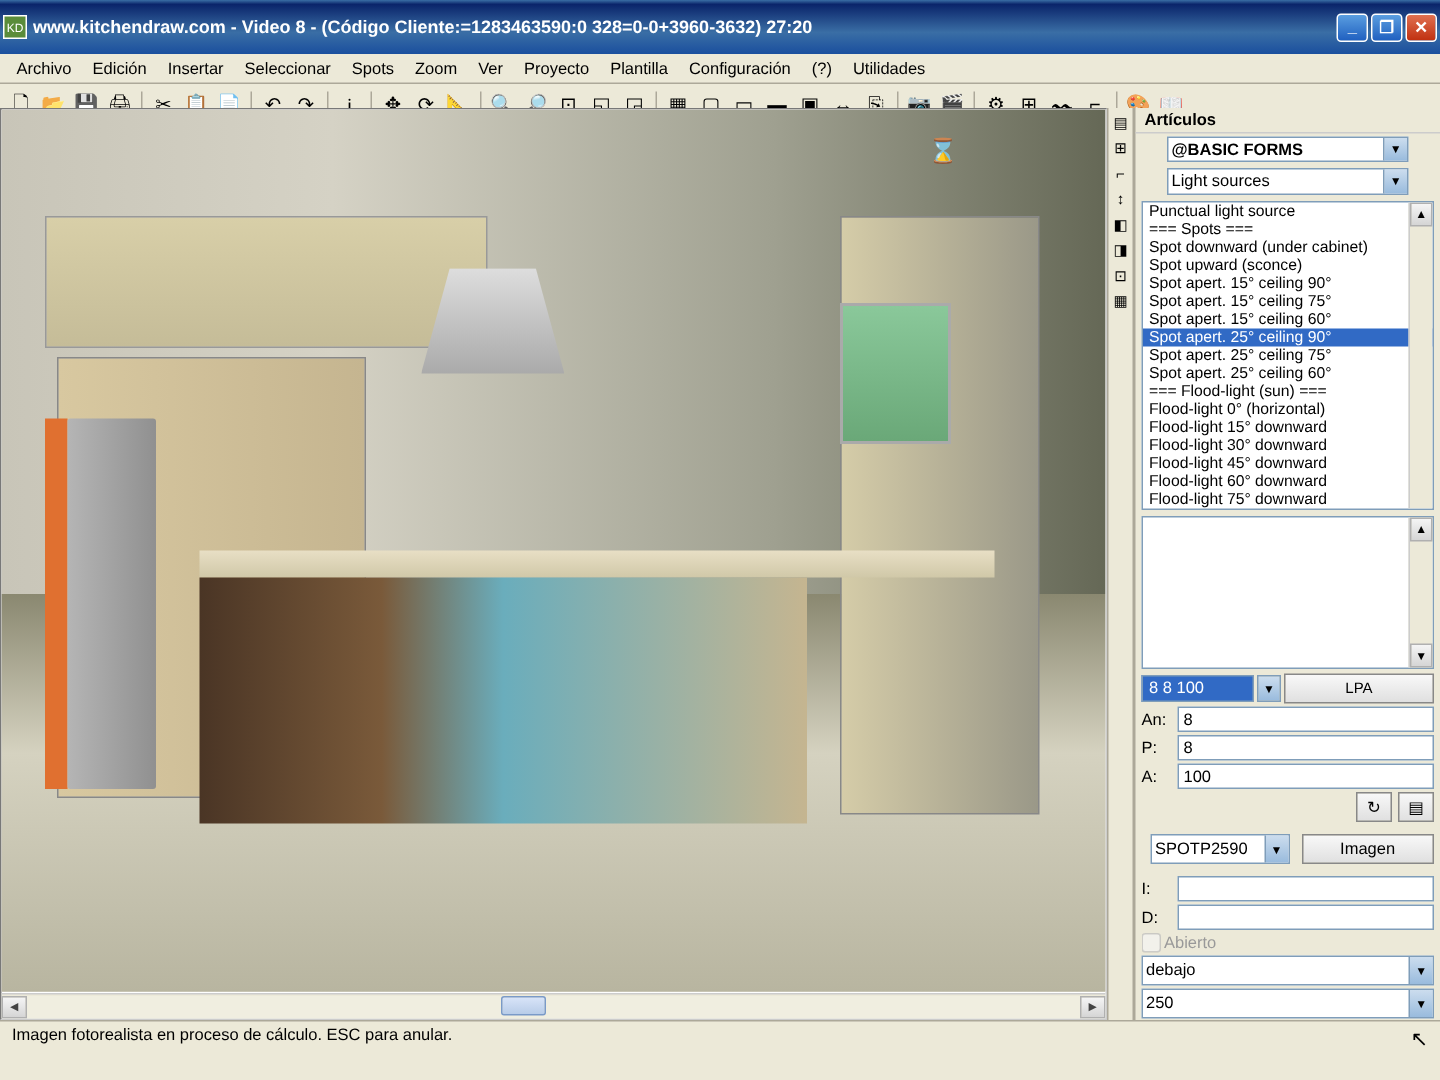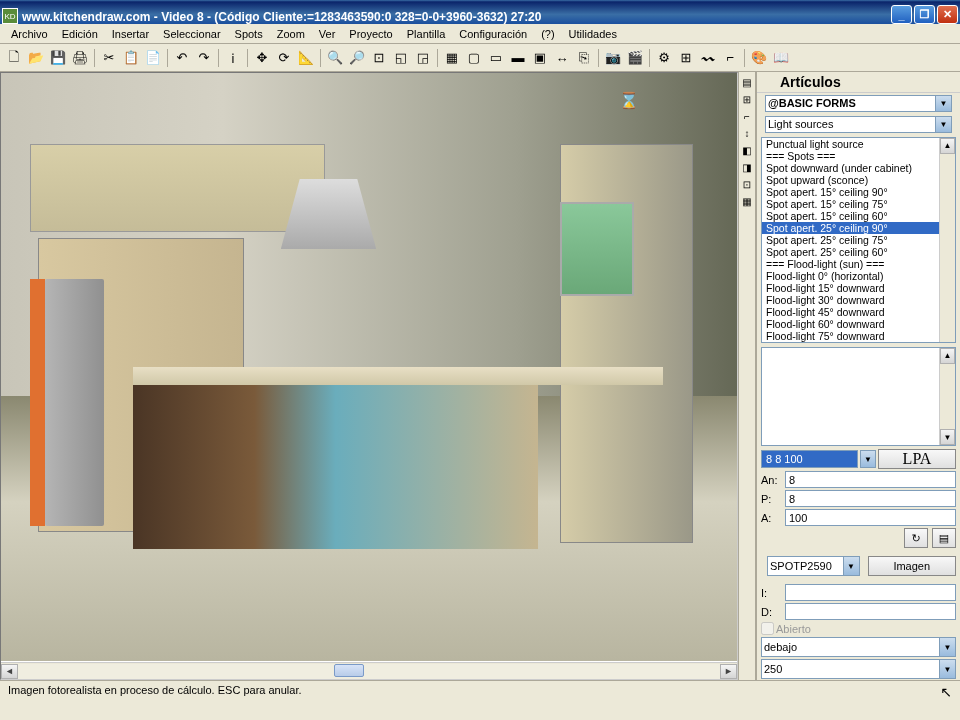--- a/index.html
+++ b/index.html
@@ -1,18 +1,18 @@
 <!DOCTYPE html>
 <html><head>
 <meta charset="utf-8">
 <style>
 * { box-sizing: border-box; margin: 0; padding: 0; font-family: Tahoma, sans-serif; }
 body { width: 960px; height: 720px; overflow: hidden; background: #ece9d8; position: relative; }
 
-.titlebar { height: 24px; background: linear-gradient(to bottom, #3a6ea5 0%, #0a246a 8%, #3a6ea5 60%, #1a4f9e 100%); display: flex; align-items: flex-end; padding: 0 2px; color: #fff; font-size: 12px; }
+.titlebar { height: 36px; background: linear-gradient(to bottom, #3a6ea5 0%, #0a246a 8%, #3a6ea5 60%, #1a4f9e 100%); display: flex; align-items: center; padding: 0 2px; color: #fff; font-size: 12px; }
 .titlebar-icon { width: 16px; height: 16px; background: #5a8c3a; border: 1px solid #fff; font-size: 8px; display:flex;align-items:center;justify-content:center;color:#fff; margin-right:4px;}
 .titlebar-text { flex: 1; font-weight: bold; font-size: 12px; }
 .window-controls { display: flex; gap: 2px; }
 .win-btn { width: 21px; height: 19px; border: 1px solid #fff; border-radius: 3px; display:flex;align-items:center;justify-content:center; font-size:11px; font-weight:bold; cursor:pointer;}
 .min-btn,.max-btn{ background: linear-gradient(to bottom,#5a9ee0,#2060c0); color:#fff;}
 .close-btn{ background: linear-gradient(to bottom,#e07050,#c03010); color:#fff;}
 
 .menubar { height: 20px; background: #ece9d8; display:flex; align-items:center; padding: 0 4px; font-size:11px; border-bottom:1px solid #aca899;}
 .menu-item { padding: 1px 7px; cursor:default; }
 
@@ -39,37 +39,37 @@
 .sb-arrow{width:17px;height:15px;background:linear-gradient(#f5f5f5,#d5d5d5);border:1px solid #b0b0b0;display:flex;align-items:center;justify-content:center;font-size:9px;color:#444;}
 .sb-track{flex:1;background:#f0eee0;height:15px;position:relative;}
 .sb-thumb{position:absolute;left:45%;width:30px;height:13px;top:0;background:linear-gradient(#d8e4f8,#b8cce8);border:1px solid #7a9ac8;border-radius:2px;}
 
 .hourglass{position:absolute;top:18px;left:618px;font-size:16px;color:#555;}
 
 .side-toolbar{width:18px;background:#ece9d8;border-left:1px solid #aca899;border-right:1px solid #aca899;display:flex;flex-direction:column;gap:1px;padding-top:2px;}
 .side-tool{width:16px;height:16px;border:1px solid transparent;font-size:10px;display:flex;align-items:center;justify-content:center;cursor:pointer;}
 
 .panel{ width:204px; background:#ece9d8; border-left:1px solid #aca899; display:flex; flex-direction:column; font-size:11px; }
-.panel-header{ padding:2px 23px; font-weight:bold; font-size:14px; border-bottom:1px solid #ccc;}
-.combo{ height:20px; border:1px solid #7f9db9; background:#fff; margin:2px 8px; display:flex; align-items:center; padding:0 2px; font-size:11px; position:relative;}
+.panel-header{ padding:2px 6px; font-weight:bold; font-size:11px; border-bottom:1px solid #ccc;}
+.combo{ height:20px; border:1px solid #7f9db9; background:#fff; margin:2px 21px; display:flex; align-items:center; padding:0 2px; font-size:11px; position:relative;}
 .combo-arrow{ position:absolute; right:0; top:0; bottom:0; width:16px; background:linear-gradient(#cde,#9bd); border-left:1px solid #7f9db9; display:flex;align-items:center;justify-content:center;font-size:8px;}
 .combo-bold{font-weight:bold;}
 .listbox{ flex:0 0 auto; min-height:200px; border:1px solid #7f9db9; background:#fff; margin:2px 4px; overflow-y:auto; position:relative;}
 .list-scroll{width:16px;position:absolute;right:0;top:0;bottom:0;background:#ece9d8;border-left:1px solid #ccc;}
 .list-item{ padding:0px 4px; height:12px; line-height:12px; font-size:10.5px; white-space:nowrap;cursor:default;}
 .list-item.sel{ background:#316ac5; color:#fff; }
 .preview-area{height:120px;background:#fff;border:1px solid #7f9db9;margin:2px 4px;position:relative;}
 .preview-scroll{width:16px;position:absolute;right:0;top:0;bottom:0;background:#ece9d8;border-left:1px solid #ccc;}
 .preview-arrow{height:16px;background:linear-gradient(#f5f5f5,#d5d5d5);border:1px solid #b0b0b0;font-size:8px;display:flex;align-items:center;justify-content:center;}
 
 .dim-row{display:flex;align-items:center;margin:1px 4px;gap:2px;font-size:11px;}
 .dim-input{flex:1;border:1px solid #7f9db9;background:#fff;height:17px;padding:0 3px;font-size:11px;}
 .dim-label{width:22px;}
 .blue-field{background:#316ac5;color:#fff;height:18px;border:1px solid #7f9db9;padding:0 4px;font-size:11px;flex:1;display:flex;align-items:center;}
-.lpa-btn{width:78px;height:20px;border:1px solid #888;background:linear-gradient(#f8f8f8,#e0e0e0);font-size:16px;cursor:pointer;font-family:Liberation Serif, serif;}
+.lpa-btn{width:100px;height:20px;border:1px solid #888;background:linear-gradient(#f8f8f8,#e0e0e0);font-size:10px;cursor:pointer;}
 .icon-btn{width:24px;height:20px;border:1px solid #888;background:linear-gradient(#f8f8f8,#e0e0e0);font-size:11px;cursor:pointer;display:flex;align-items:center;justify-content:center;}
 .colocar-btn{flex:1;height:20px;border:1px solid #888;background:linear-gradient(#f8f8f8,#e0e0e0);font-size:11px;cursor:pointer;}
 .abierto-label{color:#999;font-size:11px;}
 
 .statusbar{position:absolute;bottom:0;left:0;right:0;height:40px;background:#ece9d8;border-top:1px solid #aca899;display:flex;align-items:flex-start;padding:3px 8px;font-size:11px;justify-content:space-between;}
 .status-tool{display:flex;gap:4px;align-items:center;}
 .arrow-ico{font-size:14px;}
 </style>
 </head>
 <body>

